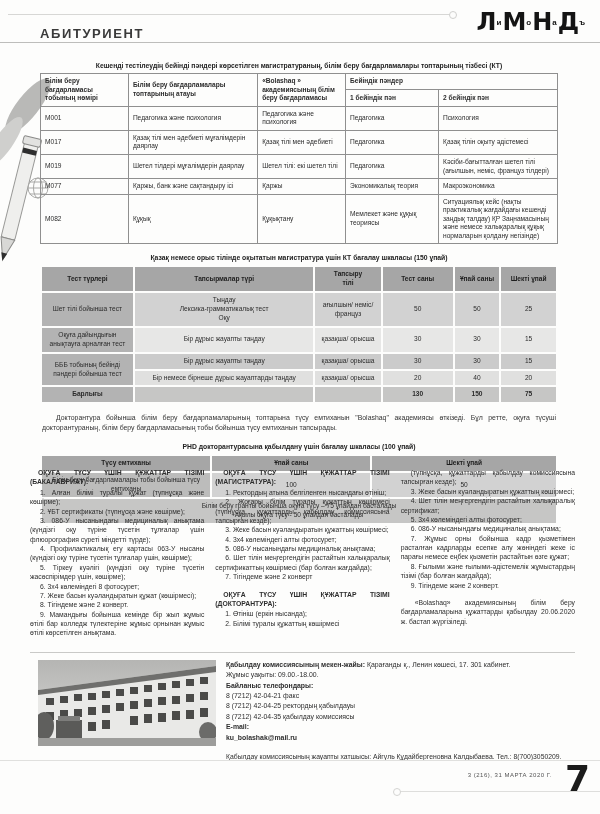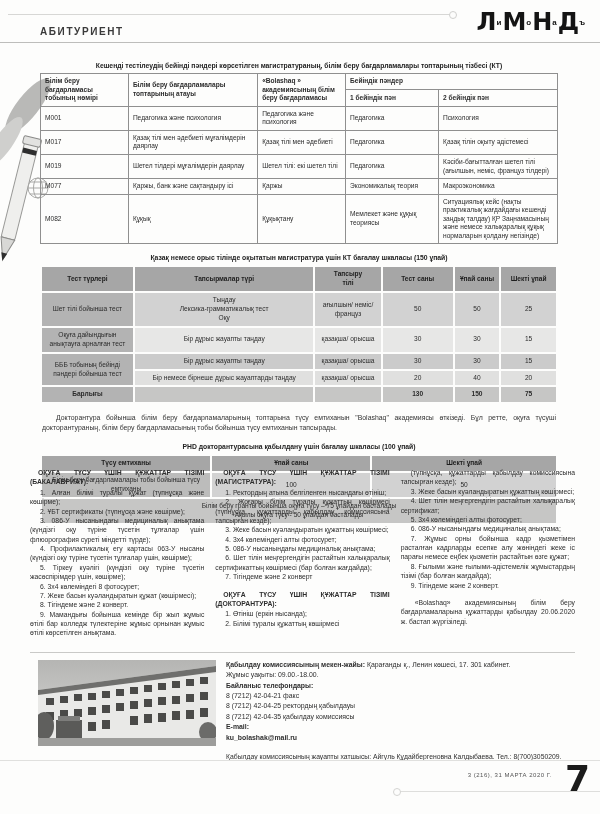--- a/index.html
+++ b/index.html
@@ -2,21 +2,21 @@
 <html><head>
 <meta charset="utf-8">
 <style>
   html,body{margin:0;padding:0;}
   body{width:600px;height:814px;background:#f3f3f2;font-family:"Liberation Sans",sans-serif;color:#2c2c2c;position:relative;overflow:hidden;}
   .page{position:absolute;inset:0;background:#fdfdfc;}
 
   
   .top-rule{position:absolute;left:8px;top:14px;width:446px;border-top:1px solid #d7d7d5;}
   .top-rule .dot{position:absolute;right:-3px;top:-4px;width:6px;height:6px;border:1px solid #d0d0ce;border-radius:50%;background:#fdfdfc;}
-  .section-label{position:absolute;left:40px;top:26px;font-size:10px;font-weight:bold;letter-spacing:1.6px;color:#3a3a3a;}
+  .section-label{position:absolute;left:40px;top:26px;font-size:13px;font-weight:bold;letter-spacing:1.6px;color:#3a3a3a;}
   .header-rule{position:absolute;left:0;top:42px;width:600px;border-top:1px solid #bdbdbb;}
   .logo{position:absolute;right:14px;top:8px;display:flex;align-items:center;color:#141414;}
   .logo .lg{font-size:24px;font-weight:bold;font-family:"DejaVu Sans",sans-serif;letter-spacing:-1px;}
   .logo .sm{font-size:8px;font-weight:bold;margin:0 1px;align-self:center;letter-spacing:0;}
 
   
   .pencil-wrap{position:absolute;left:-6px;top:70px;width:60px;height:200px;pointer-events:none;}
 
   
   .content{position:absolute;left:40px;top:52px;width:518px;}

